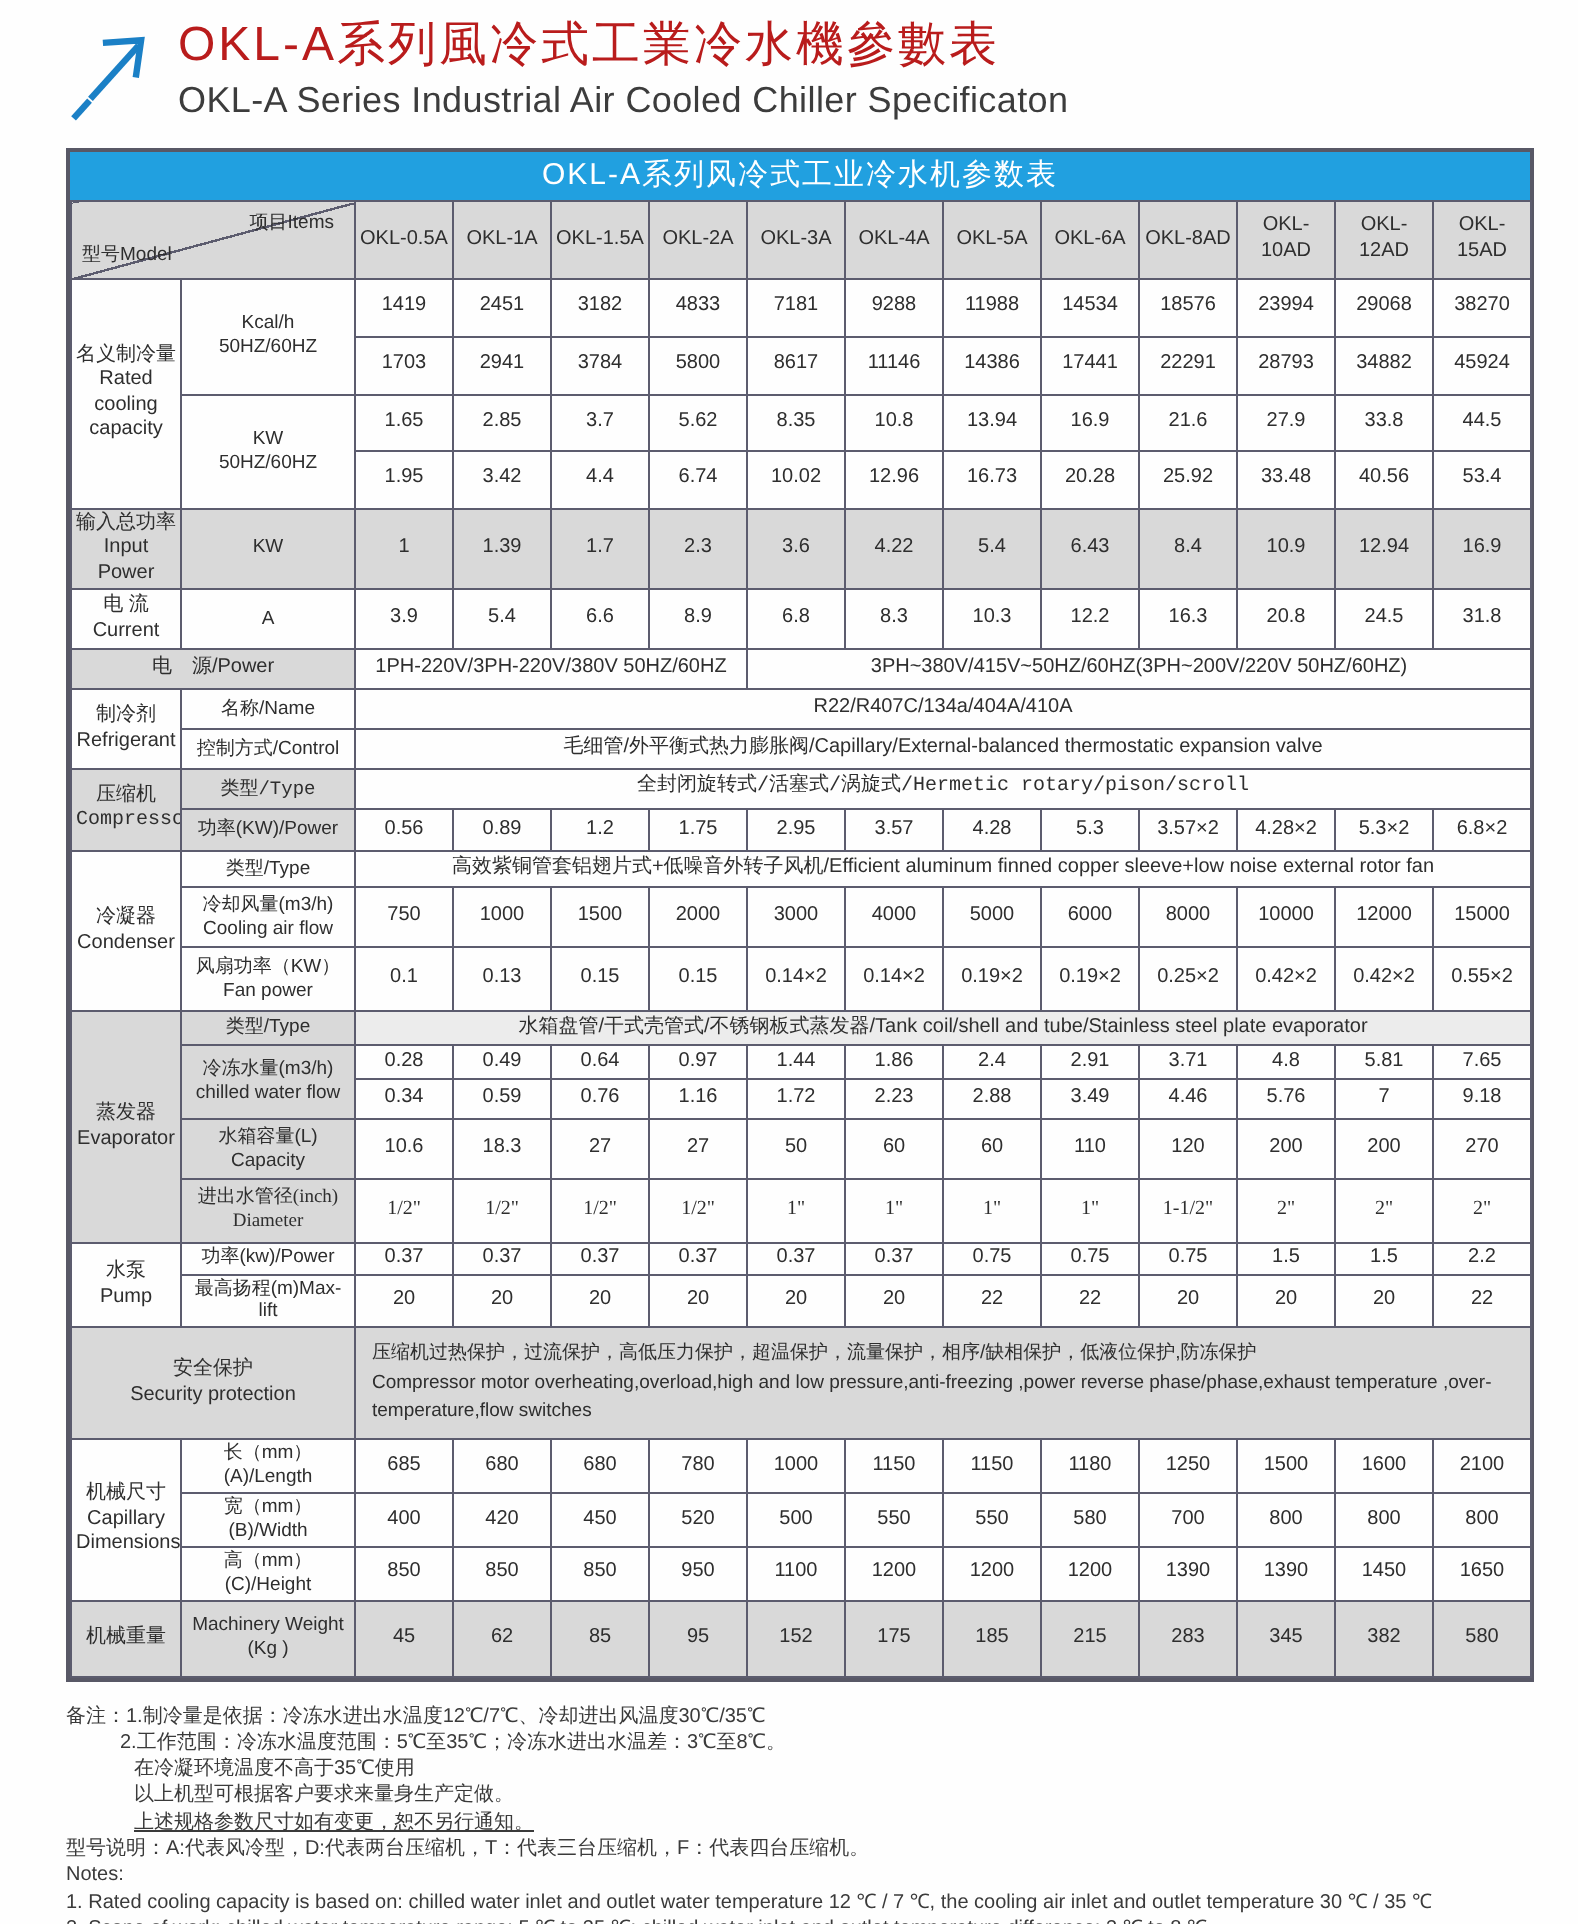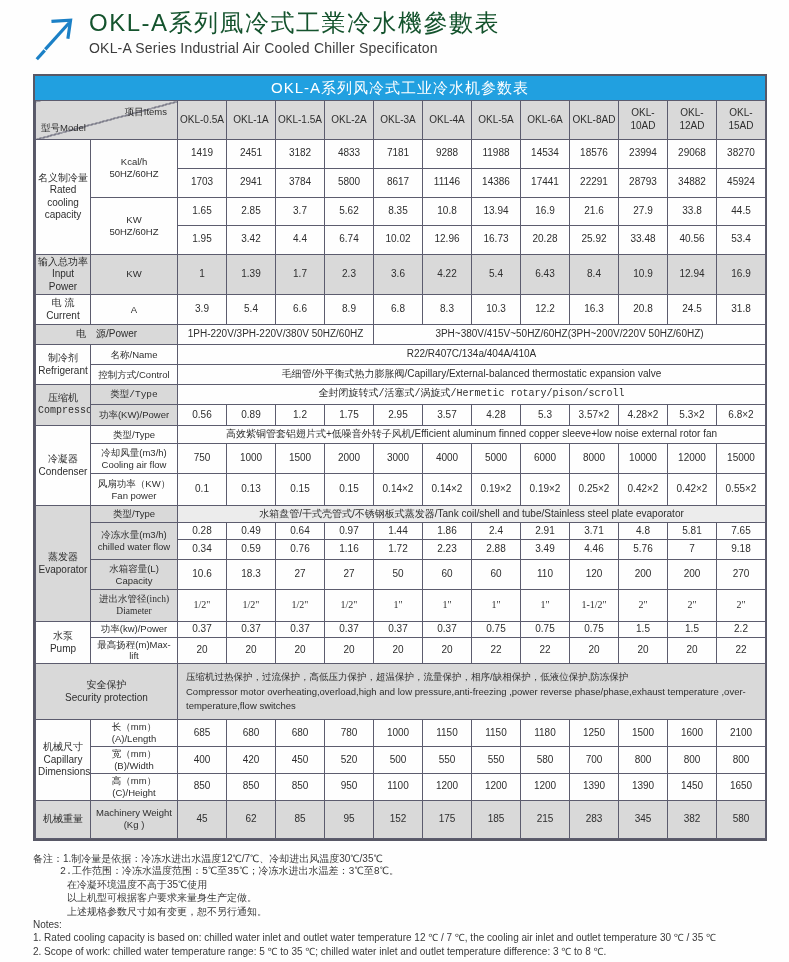--- a/index.html
+++ b/index.html
@@ -1,22 +1,22 @@
 <!DOCTYPE html>
 <html><head>
 <meta charset="utf-8">
 <style>
   html,body{margin:0;padding:0;}
   body{width:789px;height:962px;background:#ffffff;font-family:"Liberation Sans",sans-serif;color:#333;overflow:hidden;}
   .page{width:789px;height:962px;padding:10px 26px 0 33px;box-sizing:border-box;overflow:hidden;background:#fefefe;}
 
   .doc-header{display:flex;gap:12px;align-items:flex-start;margin-bottom:8px;height:56px;}
   .logo{width:44px;height:48px;flex:none;margin-top:3px;}
-  .title-zh{font-size:24px;color:#14532d;letter-spacing:1.5px;font-weight:500;line-height:1.1;}
-  .title-en{font-size:14px;color:#3c3c3c;margin-top:4px;letter-spacing:0.2px;}
+  .title-zh{font-size:24px;color:#b91c1c;letter-spacing:1.5px;font-weight:500;line-height:1.1;}
+  .title-en{font-size:18px;color:#3c3c3c;margin-top:4px;letter-spacing:0.2px;}
 
   .table-wrap{width:730px;border:2px solid #585866;}
   .table-title{height:24px;background:#21a0e0;color:#ffffff;font-size:15px;text-align:center;line-height:24px;letter-spacing:1px;}
   table{border-collapse:collapse;table-layout:fixed;width:100%;}
   td{border:1px solid #5c5c6e;text-align:center;vertical-align:middle;font-size:10px;line-height:1.25;white-space:pre-line;padding:1px 2px;color:#2e2e2e;overflow:hidden;}
   .g{background:#d9d9d9;}
   .lg{background:#ececec;}
   .model{font-size:10px;}
   .cat{font-size:10px;}
   .item{font-size:9.5px;}
@@ -429,22 +429,23 @@
             <td class="val g">345</td>
             <td class="val g">382</td>
             <td class="val g">580</td>
           </tr>
         </tbody>
     </table>
   </div>
 
   <div class="notes" id="notes">
       <div class="note-line" style="padding-left: 0px;">备注：1.制冷量是依据：冷冻水进出水温度12℃/7℃、冷却进出风温度30℃/35℃</div>
-      <div class="note-line" style="padding-left: 27px; font-family: Liberation Mono, monospace;">2.工作范围：冷冻水温度范围：5℃至35℃；冷冻水进出水温差：3℃至8℃。</div>
+      <div class="note-line" style="padding-left: 27px;">2.工作范围：冷冻水温度范围：5℃至35℃；冷冻水进出水温差：3℃至8℃。</div>
       <div class="note-line" style="padding-left: 34px;">在冷凝环境温度不高于35℃使用</div>
       <div class="note-line" style="padding-left: 34px;">以上机型可根据客户要求来量身生产定做。</div>
-      <div class="note-line" style="padding-left: 34px;">上述规格参数尺寸如有变更，恕不另行通知。</div>
+      <div class="note-line" style="padding-left: 34px; text-decoration: underline;">上述规格参数尺寸如有变更，恕不另行通知。</div>
+      <div class="note-line" style="padding-left: 0px;">型号说明：A:代表风冷型，D:代表两台压缩机，T：代表三台压缩机，F：代表四台压缩机。</div>
       <div class="note-line" style="padding-left: 0px;">Notes:</div>
       <div class="note-line" style="padding-left: 0px;">1. Rated cooling capacity is based on: chilled water inlet and outlet water temperature 12 ℃ / 7 ℃, the cooling air inlet and outlet temperature 30 ℃ / 35 ℃</div>
       <div class="note-line" style="padding-left: 0px;">2. Scope of work: chilled water temperature range: 5 ℃ to 35 ℃; chilled water inlet and outlet temperature difference: 3 ℃ to 8 ℃.</div>
     </div>
 
 </div>
 
 </body></html>

